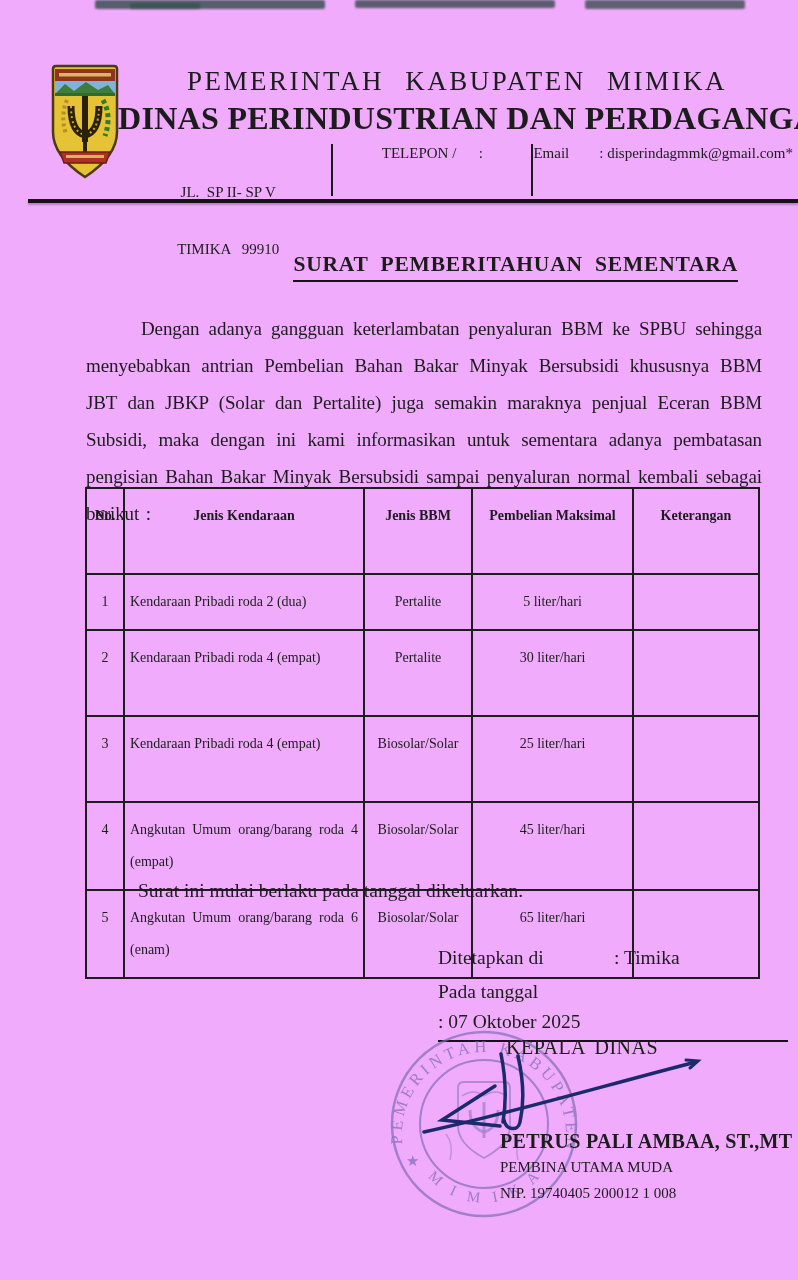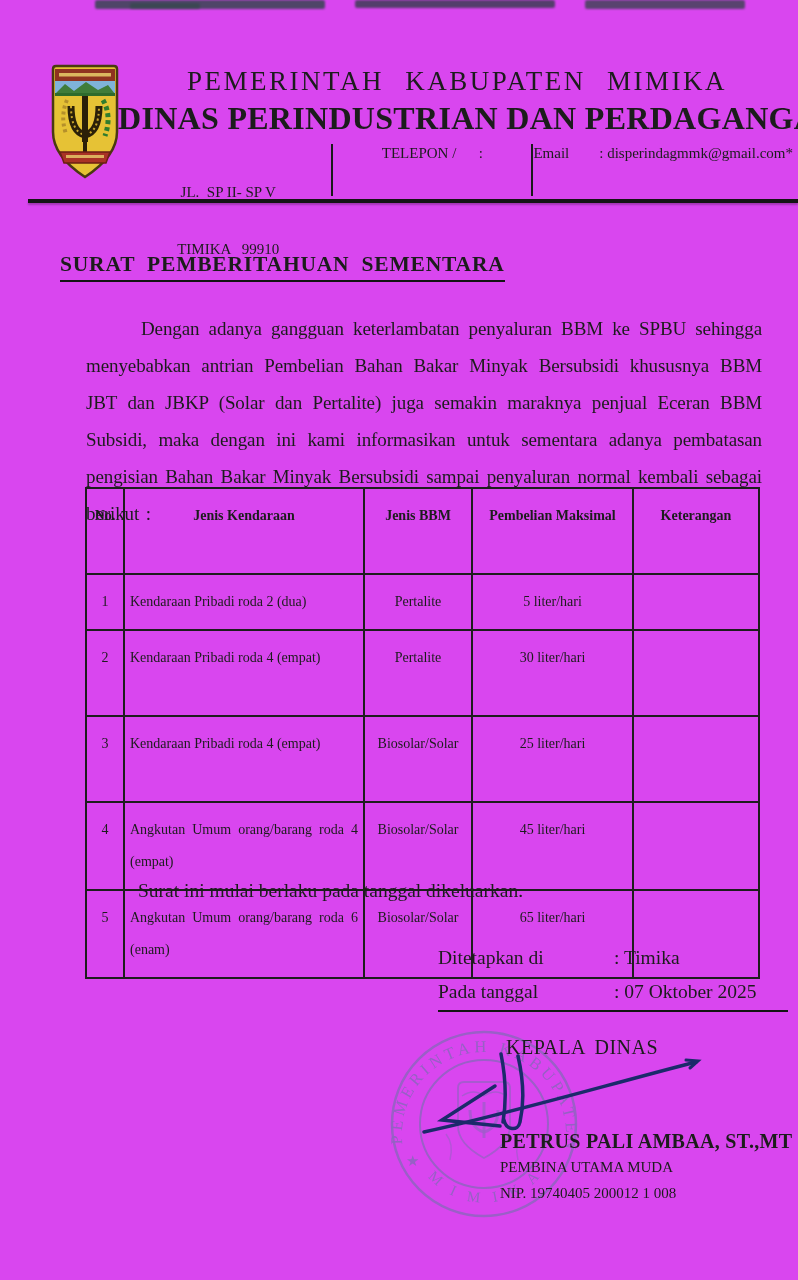--- a/index.html
+++ b/index.html
@@ -1,55 +1,55 @@
 <!DOCTYPE html>
 <html><head>
 <meta charset="utf-8">
 <style>
   html,body{margin:0;padding:0;background:#ffffff;}
   .page{
     position:relative;width:798px;height:1280px;overflow:hidden;
-    background:#d946ef;color:#1c1c1c;
+    background:#f0abfc;color:#1c1c1c;
     font-family:"Liberation Serif","DejaVu Serif",serif;
   }
   
   .artifact{position:absolute;filter:blur(1.2px);border-radius:2px;}
   
   .logo{position:absolute;left:46px;top:64px;width:78px;height:118px;}
   .head-text{position:absolute;left:118px;right:2px;top:66px;text-align:center;}
   .gov-line{font-size:27px;letter-spacing:2.5px;word-spacing:12px;font-weight:500;}
   .dept-line{font-size:32px;font-weight:bold;letter-spacing:0.3px;margin-top:3px;white-space:nowrap;}
   .contact-row{position:absolute;left:125px;right:5px;top:143px;display:flex;align-items:stretch;font-size:15px;}
   .contact-col{padding-top:2px;}
   .c-address{width:243px;text-align:center;line-height:19px;white-space:pre;}
   .c-telepon{width:233px;text-align:center;white-space:pre;}
   .c-email{flex:1;text-align:right;white-space:pre;}
   .v-divider{width:0;border-left:2px solid #1a1a1a;height:52px;margin-top:1px;}
   .head-rule{position:absolute;left:28px;right:0;top:199px;height:4px;background:#141414;box-shadow:0 2px 2px rgba(0,0,0,0.25);}
   
-  .title-wrap{position:absolute;left:60px;right:60px;top:252px;text-align:left;}
+  .title-wrap{position:absolute;left:60px;right:60px;top:252px;text-align:right;}
   .title{display:inline-block;font-size:21.5px;font-weight:bold;letter-spacing:0.8px;word-spacing:6px;border-bottom:2.5px solid #141414;padding-bottom:3px;}
   
   .body-par{position:absolute;left:86px;right:36px;top:291px;font-size:19px;line-height:37px;text-align:justify;text-indent:55px;letter-spacing:-0.1px;word-spacing:2px;}
   
   .tbl{position:absolute;left:85px;top:487px;border-collapse:collapse;width:673px;table-layout:fixed;}
   .tbl td,.tbl th{border:2px solid #1d1d1d;vertical-align:top;padding:11px 5px;font-size:14px;line-height:32px;font-weight:normal;}
   .tbl th{font-weight:bold;text-align:center;height:62px;}
   .td-no{text-align:center;}
   .td-kendaraan{text-align:justify;border-radius:32px;}
   .td-center{text-align:center;}
   .row-single td{height:32px;}
   .row-double td{height:62px;}
   
   .closing-note{position:absolute;left:138px;top:880px;font-size:19.5px;text-align:right;}
   
   .setblock{position:absolute;left:438px;top:943px;width:350px;font-size:19.5px;}
   .setrow{display:flex;line-height:30px;}
   .setrow .lbl{width:176px;}
-  .setrow.underlined{border-bottom:2px solid #141414;padding-bottom:3px;margin-top:4px;}
+  .setrow.underlined{border-bottom:2px solid #141414;padding-bottom:3px;margin-top:4px;flex-direction:column;}
   
   .stamp{position:absolute;left:386px;top:1026px;width:196px;height:196px;opacity:0.8;}
   .kepala{position:absolute;left:494px;top:1036px;font-size:20px;letter-spacing:0.5px;word-spacing:4px;margin-left:12px;}
   .sig{position:absolute;left:398px;top:1042px;width:320px;height:110px;}
   .nameblock{position:absolute;left:488px;top:1128px;line-height:26px;margin-left:12px;}
   .signer-name{font-size:20px;font-weight:bold;letter-spacing:0.3px;}
   .signer-rank,.signer-nip{font-size:15px;}
 </style>
 </head>
 <body>

